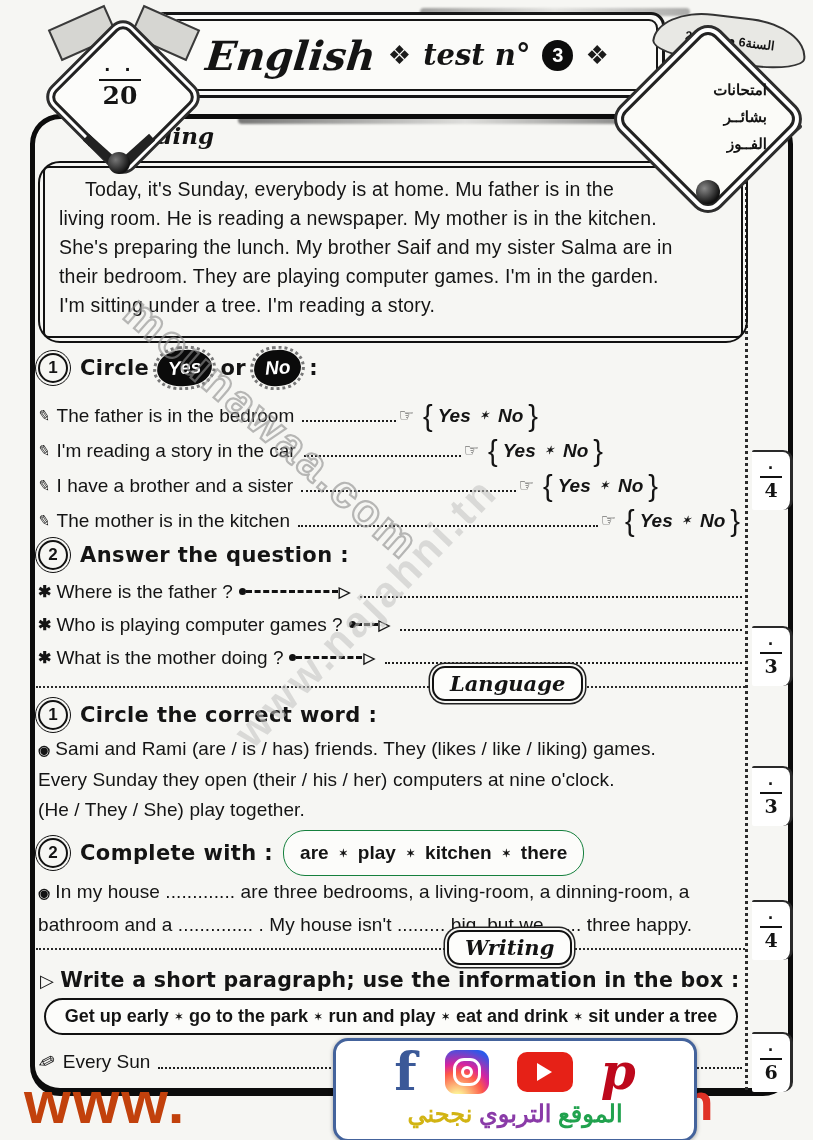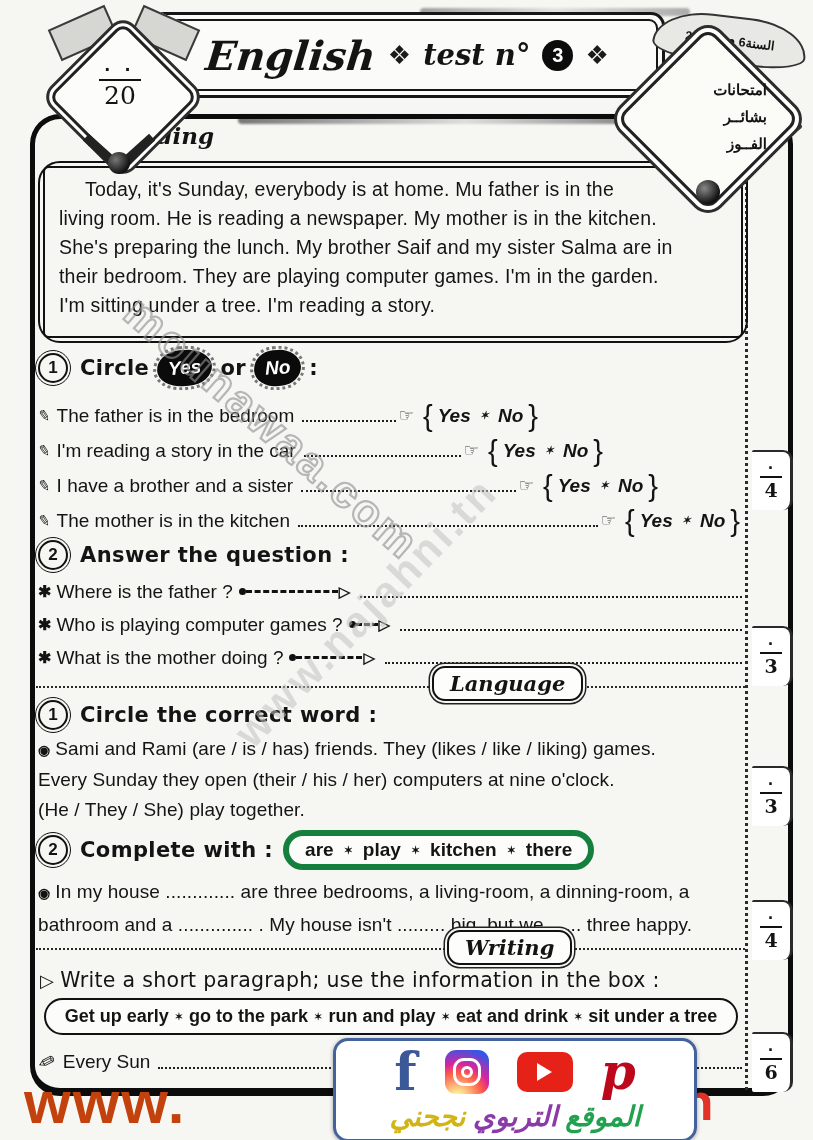--- a/index.html
+++ b/index.html
@@ -17,21 +17,21 @@
   .smudge{position:absolute;border-radius:4px;filter:blur(1px);}
   
   .embL{position:absolute;left:50px;top:4px;width:145px;height:185px;z-index:6;}
   .embL .wing{position:absolute;width:58px;height:30px;background:#d6d6d2;border:2px solid #3a3a3a;}
   .embL .dia{position:absolute;left:20px;top:40px;width:100px;height:100px;background:#fcfcfa;
              border:3px solid #222;border-radius:10px;transform:rotate(45deg);
              box-shadow:0 0 0 3px #fff,0 0 0 6px #2d2d2d;}
   .embL .sc{position:absolute;left:20px;top:58px;width:100px;text-align:center;}
   .embL .sc .dots{font-size:20px;font-weight:bold;letter-spacing:4px;line-height:14px;}
   .embL .sc .bar{width:42px;height:0;border-top:2.5px solid #111;margin:3px auto;}
-  .embL .sc .den{font-family:"DejaVu Serif",serif;font-weight:normal;font-size:25px;line-height:24px;}
+  .embL .sc .den{font-family:"DejaVu Serif",serif;font-weight:bold;font-size:25px;line-height:24px;}
   .embL .knot{position:absolute;left:58px;top:148px;width:22px;height:22px;border-radius:50%;
               background:radial-gradient(circle at 35% 35%,#777,#111 70%);}
   .embL .vbar{position:absolute;width:46px;height:9px;background:#222;}
   
   .embR{position:absolute;left:598px;top:0;width:215px;height:235px;z-index:6;}
   .embR .rib{position:absolute;left:55px;top:16px;width:150px;height:44px;background:#e8e8e4;
              border:2.5px solid #333;border-radius:50% 50% 45% 45%/95% 95% 40% 40%;transform:rotate(7deg);
              display:flex;align-items:center;justify-content:center;font-size:12.5px;font-weight:bold;direction:rtl;}
   .embR .dia{position:absolute;left:45px;top:54px;width:124px;height:124px;background:#fbfbf8;
              border:3px solid #222;border-radius:12px;transform:rotate(45deg);
@@ -75,24 +75,24 @@
   .hand{flex:none;font-size:17px;color:#333;margin-right:4px;}
   .opt{flex:none;display:flex;align-items:center;font-weight:bold;font-style:italic;font-size:19px;}
   .opt .br{font-size:29px;font-weight:normal;font-style:normal;line-height:20px;margin:0 5px;}
   .opt .st{font-size:11px;margin:0 9px;}
   .arrow{flex:none;display:flex;align-items:center;margin:0 2px 0 6px;}
   .arrow .d{width:7px;height:7px;background:#111;border-radius:50%;}
   .arrow .ln{height:0;border-top:3px dashed #111;}
   .arrow .hd{font-size:15px;font-weight:bold;margin-left:1px;}
   .bullet3{flex:none;font-size:16px;font-weight:bold;margin-right:5px;}
   .para{position:absolute;left:38px;width:707px;font-size:19px;line-height:30px;letter-spacing:.1px;}
-  .wordpill{display:inline-flex;align-items:center;background:#fcfcfa;border:6px solid #15803d;border-radius:22px;
-            padding:3px 16px;font-weight:bold;font-size:19px;margin-left:10px;}
+  .wordpill{display:inline-flex;align-items:center;background:#fcfcfa;border:1px solid #15803d;border-radius:22px;
+            padding:11px 16px;font-weight:bold;font-size:19px;margin-left:10px;}
   .wordpill .st,.wbox .st{font-size:11px;margin:0 10px;}
-  .prompt{position:absolute;left:40px;top:968px;font-family:"DejaVu Sans",sans-serif;font-weight:normal;
+  .prompt{position:absolute;left:40px;top:968px;font-family:"DejaVu Sans",sans-serif;font-weight:bold;
           font-size:20.5px;letter-spacing:.3px;}
   .wbox{position:absolute;left:44px;top:998px;width:694px;box-sizing:border-box;border:2.5px solid #111;
         border-radius:20px;padding:6px 10px;display:flex;align-items:center;justify-content:center;
         font-weight:bold;font-size:18px;background:#fcfcfa;}
   .wbox .st{margin:0 6px;font-size:10px;}
   
   .sb{position:absolute;left:752px;width:38px;height:58px;background:#fff;border-top:2.5px solid #2a2a2a;
       border-right:3px solid #2a2a2a;border-radius:2px 10px 10px 2px;display:flex;flex-direction:column;
       align-items:center;justify-content:center;z-index:2;}
   .sb .dot{font-size:18px;font-weight:bold;line-height:10px;}
@@ -110,22 +110,22 @@
           border:3px solid #44639c;border-radius:15px;z-index:9;box-shadow:0 1px 4px rgba(0,0,0,.35);}
   .social .icons{display:flex;align-items:center;justify-content:center;gap:28px;padding-top:7px;height:48px;}
   .fb{font-family:"DejaVu Serif",serif;font-weight:bold;font-size:52px;color:#3b5998;line-height:44px;}
   .ig{position:relative;width:44px;height:44px;border-radius:11px;
       background:radial-gradient(circle at 28% 110%,#fdf497 0%,#fdf497 8%,#fd5949 45%,#d6249f 60%,#285aeb 90%);}
   .ig .frame2{position:absolute;inset:8px;border:3px solid #fff;border-radius:11px;}
   .ig .lens{position:absolute;left:16px;top:16px;width:6px;height:6px;border:3px solid #fff;border-radius:50%;}
   .yt{width:56px;height:40px;background:#e62117;border-radius:10px;display:flex;align-items:center;justify-content:center;}
   .yt .tri{width:0;height:0;border-left:15px solid #fff;border-top:9px solid transparent;border-bottom:9px solid transparent;}
   .pin{font-family:"DejaVu Serif",serif;font-weight:bold;font-style:italic;font-size:50px;color:#bd081c;line-height:40px;}
-  .ar-line{direction:rtl;text-align:center;font-weight:bold;font-size:28px;margin-top:4px;
-           text-shadow:0 0 2px #fff;font-style:italic;}
+  .ar-line{direction:rtl;text-align:center;font-weight:bold;font-size:24px;margin-top:4px;
+           text-shadow:0 0 2px #fff;}
   .ar1{color:#21a24e;} .ar2{color:#8a3ba8;} .ar3{color:#d2b413;}
   .penline{position:absolute;left:38px;top:1050px;width:707px;display:flex;align-items:center;}
   .pen{flex:none;font-size:20px;transform:scaleX(-1) rotate(-18deg);margin-right:8px;color:#222;}
 </style>
 </head>
 <body>
 
 <div class="page">
 
   <div class="smudge" style="left:420px;top:8px;width:270px;height:8px;background:linear-gradient(90deg,rgba(50,50,50,.45),rgba(120,120,120,.15) 50%,rgba(60,60,60,.4));"></div>

